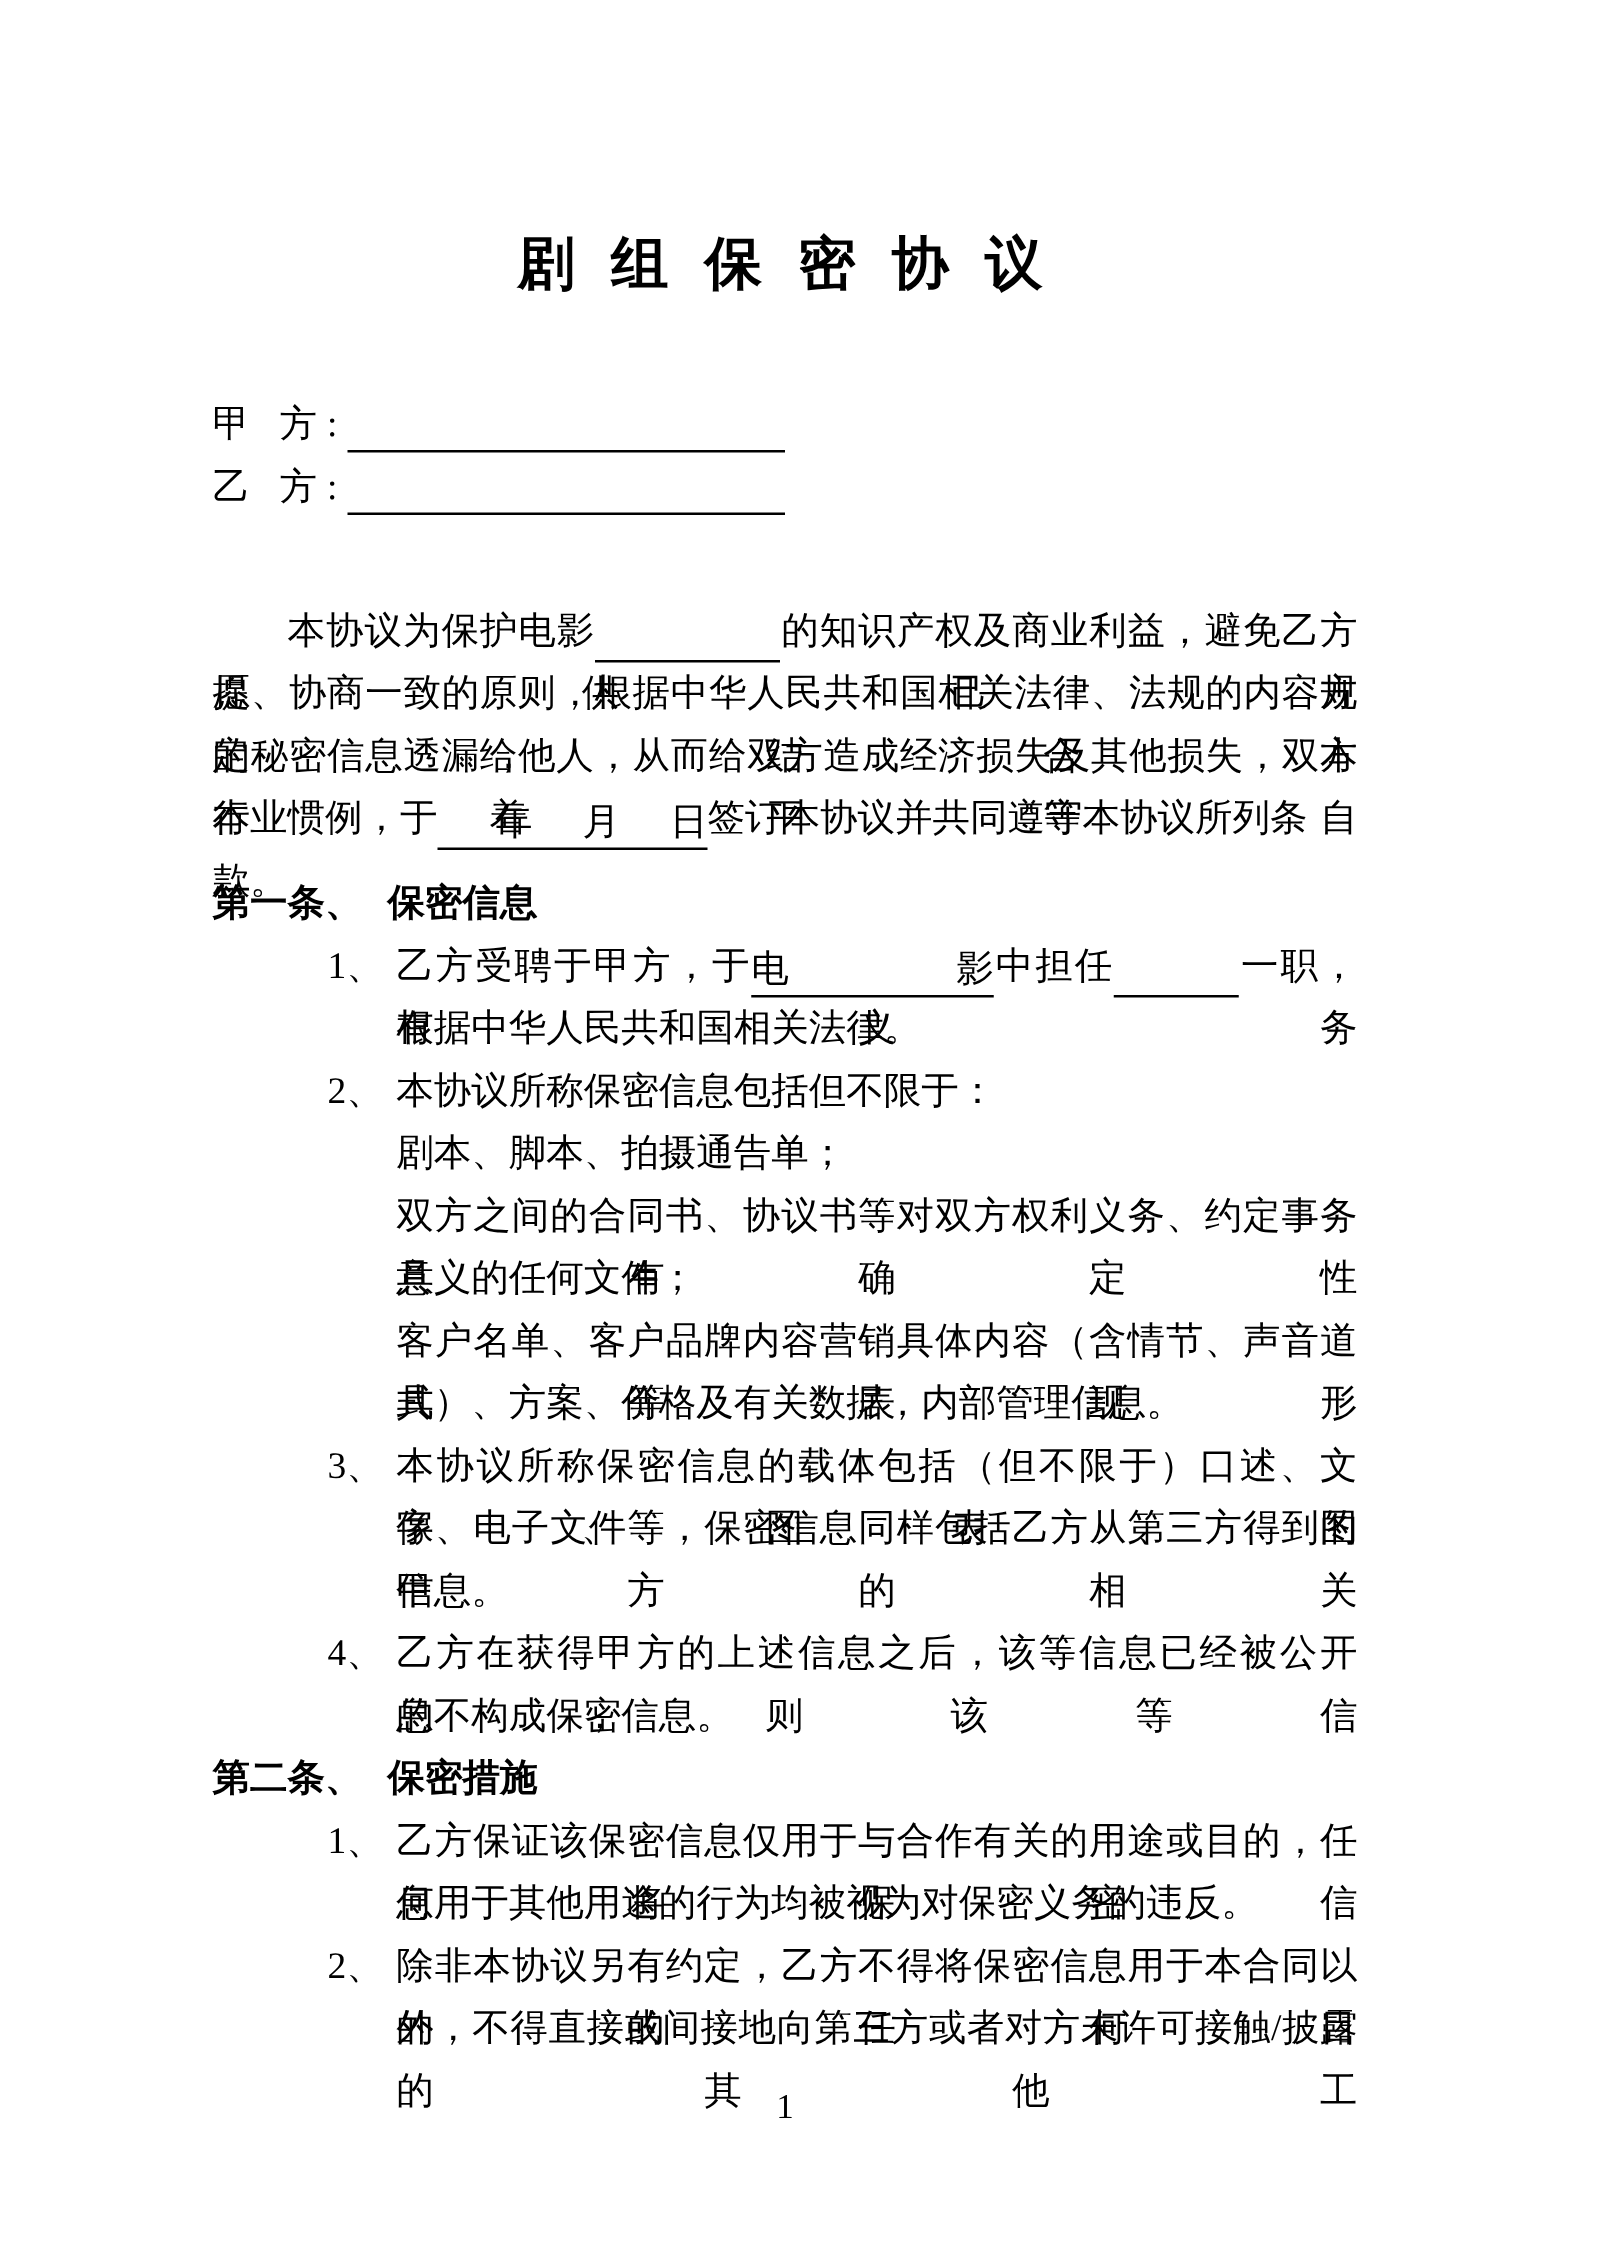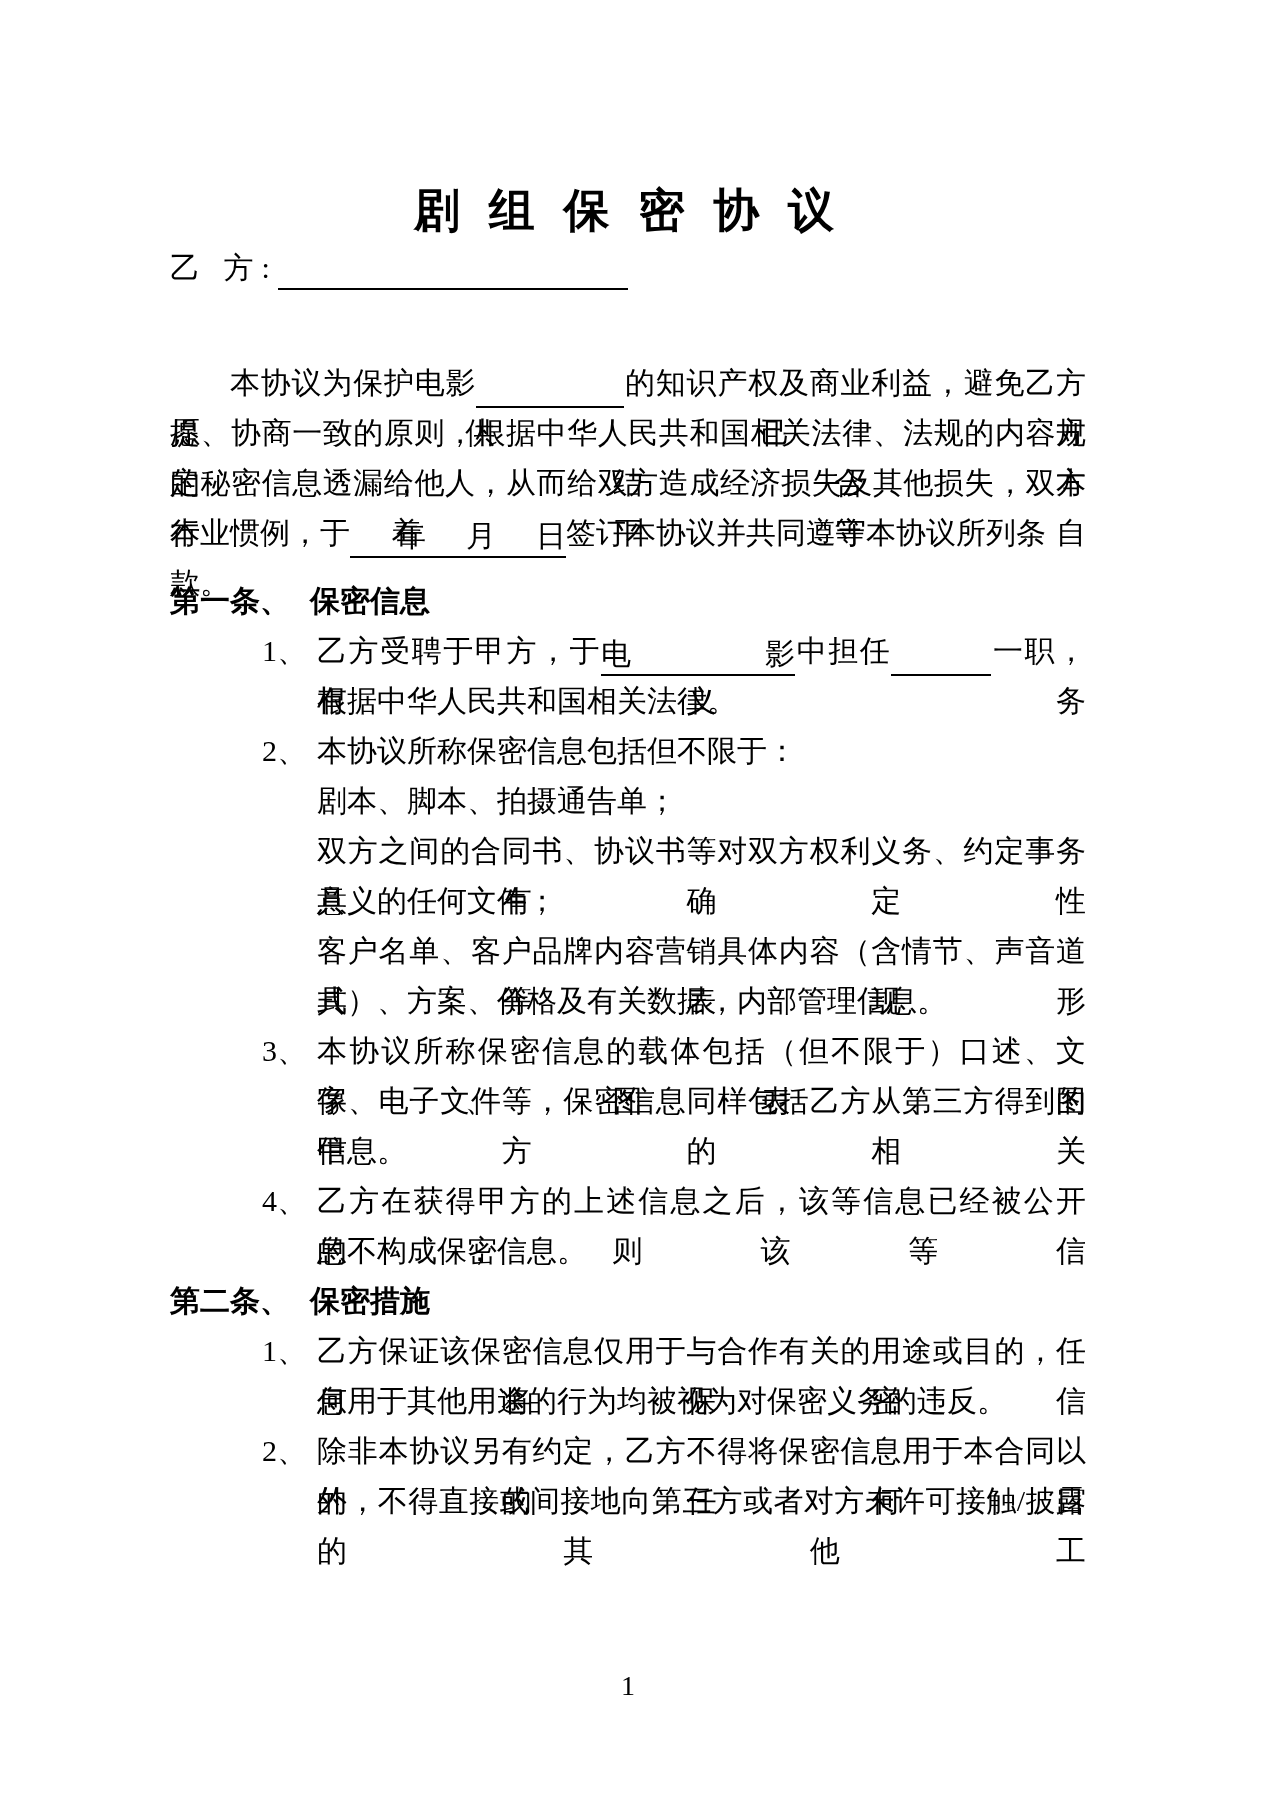--- a/index.html
+++ b/index.html
@@ -70,20 +70,23 @@
   }
 </style>
 </head>
 <body>
 
 <div id="doc">
   <div class="content">
 
     <div class="title">剧 组 保 密 协 议</div>
 
+    <div class="party party-a">
+      <span class="plabel">甲 方:</span><span class="pline"></span>
+    </div>
     <div class="party party-b">
       <span class="plabel">乙 方:</span><span class="pline"></span>
     </div>
 
     <div class="intro-block">
       <div class="line j indent"><span>本协议为保护电影</span><span class="blank w148"></span><span>的知识产权及商业利益，避免乙方提供己方</span></div>
       <div class="line j">愿、协商一致的原则，根据中华人民共和国相关法律、法规的内容规定，结合本</div>
       <div class="line j">的秘密信息透漏给他人，从而给双方造成经济损失及其他损失，双方本着平等自</div>
       <div class="line"><span>行业惯例，于</span><span class="ymd"><span class="y1">年</span><span class="y2">月</span><span class="y3">日</span></span><span>签订本协议并共同遵守本协议所列条款。</span></div>
     </div>

